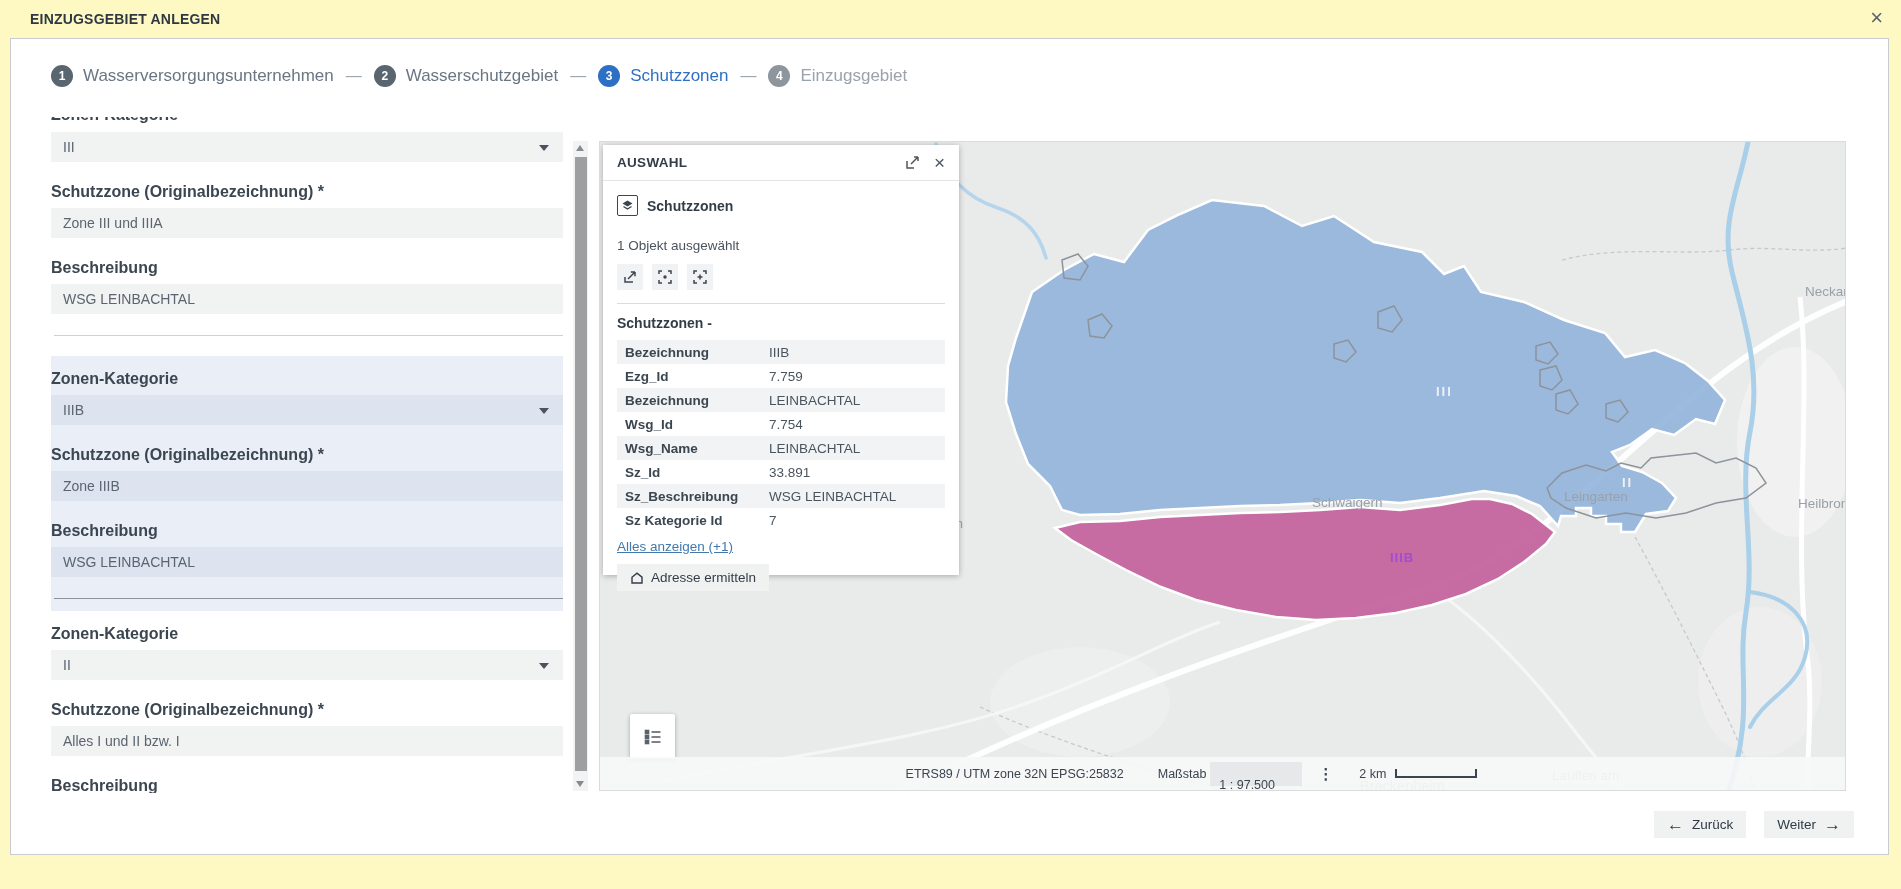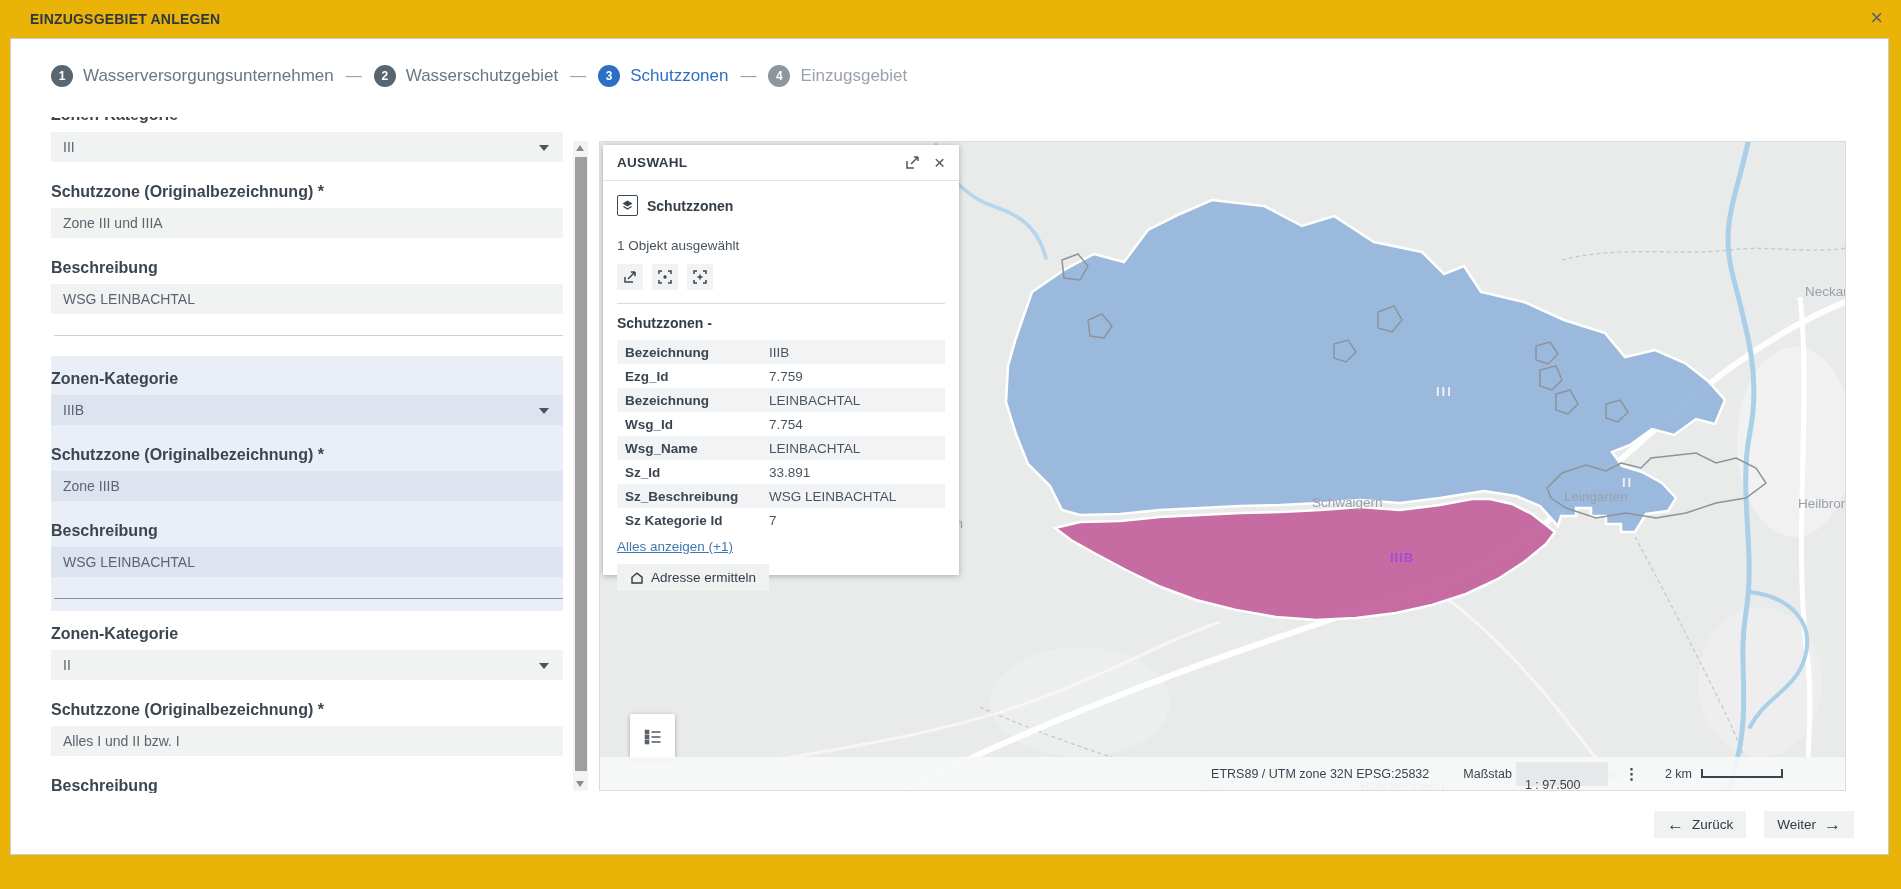--- a/index.html
+++ b/index.html
@@ -1,18 +1,18 @@
 <!DOCTYPE html>
 <html><head>
 <meta charset="utf-8">
 <style>
   * { box-sizing: border-box; margin: 0; padding: 0; }
   html,body { background:#fff; }
   body { font-family:"Liberation Sans", sans-serif; color:#3a4551; }
-  .screen { position:relative; width:1901px; height:889px; background:#eab308; overflow:hidden; }
+  .screen { position:relative; width:1901px; height:889px; background:#fef9c3; overflow:hidden; }
 
   
   .titlebar { position:absolute; left:0; top:0; width:100%; height:38px; }
   .dlg-title { position:absolute; left:30px; top:11px; font-size:14px; font-weight:bold; letter-spacing:.2px; color:#2e3842; }
   .dlg-close { position:absolute; right:18px; top:5px; font-size:22px; color:#5a636c; cursor:pointer; line-height:26px; }
 
   
   .panel { position:absolute; left:10px; top:38px; width:1879px; height:817px; border:1px solid #c8ccd0; background:#fff; }
 
   
@@ -50,21 +50,21 @@
 
   
   .map { position:absolute; left:588px; top:102px; width:1247px; height:650px; overflow:hidden; background:#e9eaea; border:1px solid #d9dcde; }
   .mapsvg { position:absolute; left:0; top:0; }
   .place { position:absolute; font-size:13.5px; color:#98a1aa; white-space:nowrap; z-index:1; }
   .zlabel { position:absolute; font-size:13px; font-weight:bold; letter-spacing:2px; color:#eef1f4; z-index:1; }
   .zlabel.purple { color:#a34bd3; letter-spacing:1px; }
 
   
   .mapbar { position:absolute; left:0; bottom:0; width:100%; height:33px; background:rgba(246,247,247,.92); z-index:2;
-            display:flex; align-items:center; justify-content:flex-end; padding-right:62px; font-size:12.5px; color:#3a4551; }
+            display:flex; align-items:center; justify-content:center; padding-right:62px; font-size:12.5px; color:#3a4551; }
   .crs { margin-right:34px; }
   .mlabel { margin-right:4px; }
   .scale-input { width:92px; height:24px; background:#e7e8e9; line-height:24px; padding:11px 9px; margin-right:16px; cursor:text; }
   .dots { font-size:15px; font-weight:bold; color:#3a4551; margin-right:26px; cursor:pointer; }
   .skm { margin-right:9px; }
   .sbar { width:82px; height:9px; border-left:2px solid #3a4551; border-right:2px solid #3a4551; border-bottom:2px solid #3a4551; }
 
   
   .layerbtn { position:absolute; left:30px; top:572px; width:45px; height:45px; background:#fff; border-radius:2px;
               box-shadow:0 1px 4px rgba(0,0,0,.3); display:flex; align-items:center; justify-content:center; cursor:pointer; z-index:2; }

